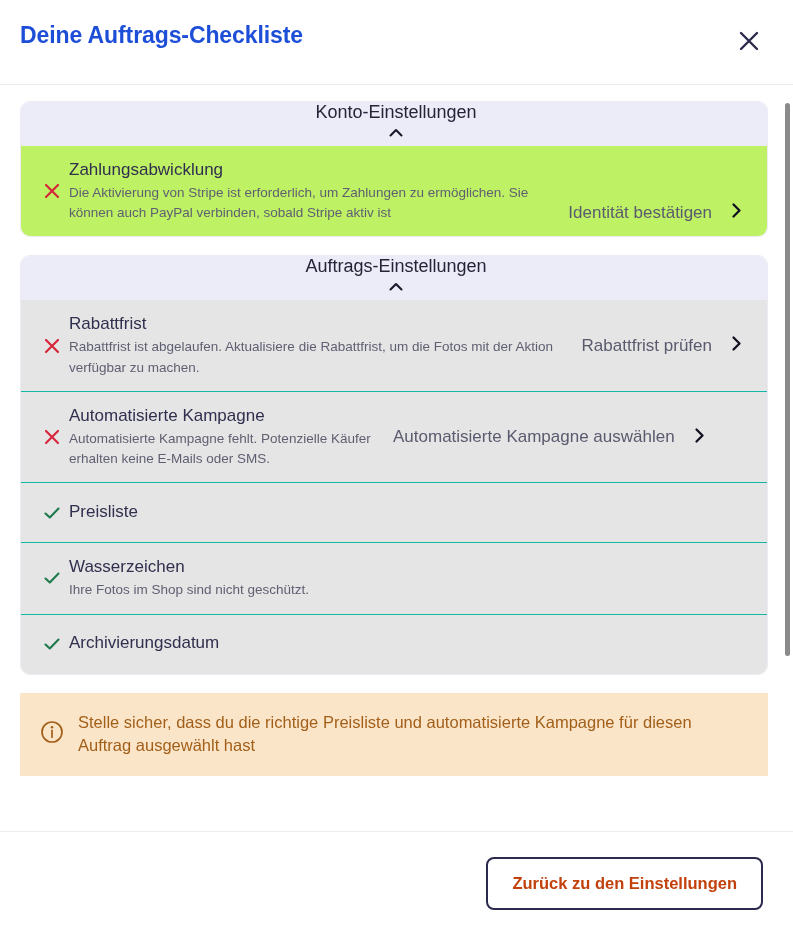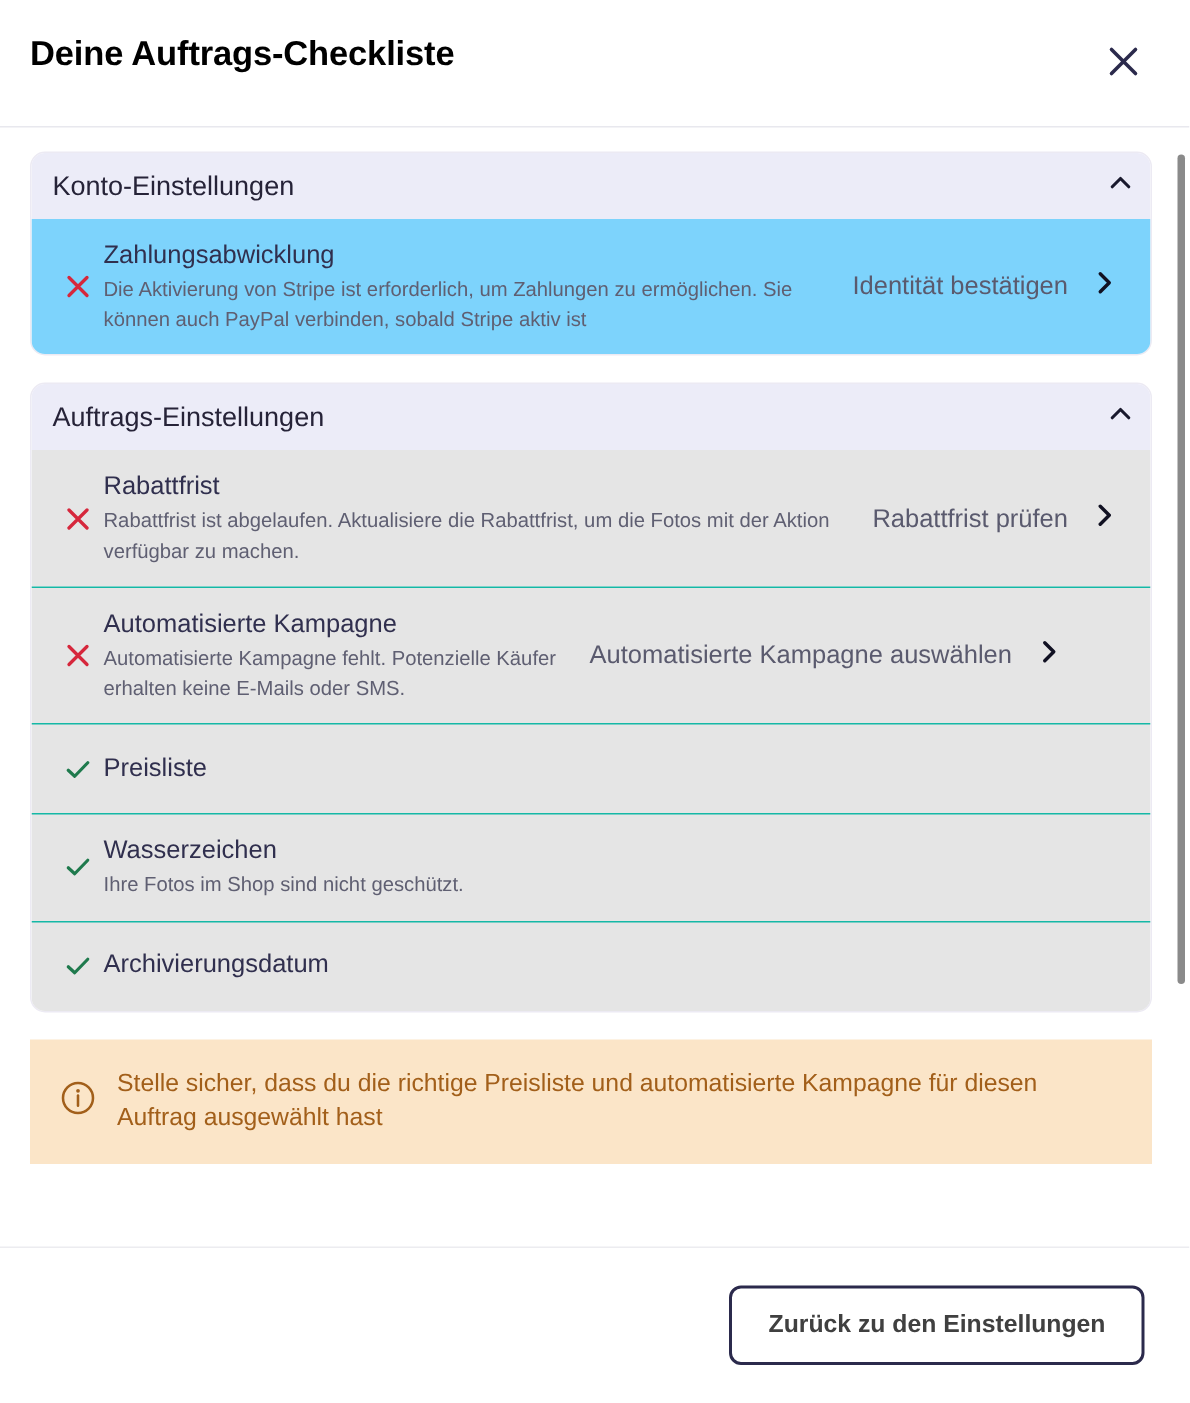--- a/index.html
+++ b/index.html
@@ -29,21 +29,21 @@
     border-bottom: 1px solid #e8e8ee;
     display: flex;
     align-items: center;
   }
   .dialog-title {
     position: absolute;
     left: 20px;
     top: 22px;
     font-size: 23px;
     font-weight: bold;
-    color: #000000;
+    color: #1d4ed8;
     letter-spacing: -0.1px;
   }
   .close-button {
     position: absolute;
     right: 27px;
     top: 24px;
     width: 34px;
     height: 34px;
     display: flex;
     align-items: center;
@@ -90,38 +90,39 @@
     width: 748px;
   }
   .section-header {
     background: #ececf8;
     height: 44px;
     display: flex;
     align-items: center;
     justify-content: space-between;
     padding: 0 10px 0 14px;
     cursor: pointer;
+    flex-direction: column;
   }
   .section-title {
     font-size: 18px;
     color: #262338;
     font-weight: normal;
   }
   .chevron-up { display: block; }
 
   
   .row {
     display: flex;
     align-items: center;
     padding: 13px 22px 13px 14px;
     background: #e5e5e5;
     min-height: 60px;
   }
   .row + .row { border-top: 1px solid #14b8a6; }
-  .row.shaded { background: #7dd3fc; }
+  .row.shaded { background: #bef264; align-items: flex-end; }
 
   .status-icon {
     flex: 0 0 34px;
     width: 34px;
     display: flex;
     align-items: center;
     justify-content: center;
     align-self: center;
   }
 
@@ -192,21 +193,21 @@
   .btn {
     font-family: "Liberation Sans", sans-serif;
     font-size: 16.5px;
     font-weight: bold;
     border-radius: 8px;
     cursor: pointer;
     line-height: 1;
   }
   .btn-secondary {
     background: #ffffff;
-    color: #404040;
+    color: #c2410c;
     border: 2px solid #2b2a4c;
     padding: 16px 24px;
   }
   .btn-primary {
     background: #14774b;
     color: #ffffff;
     border: none;
     padding: 18px 26px;
   }
 </style>

